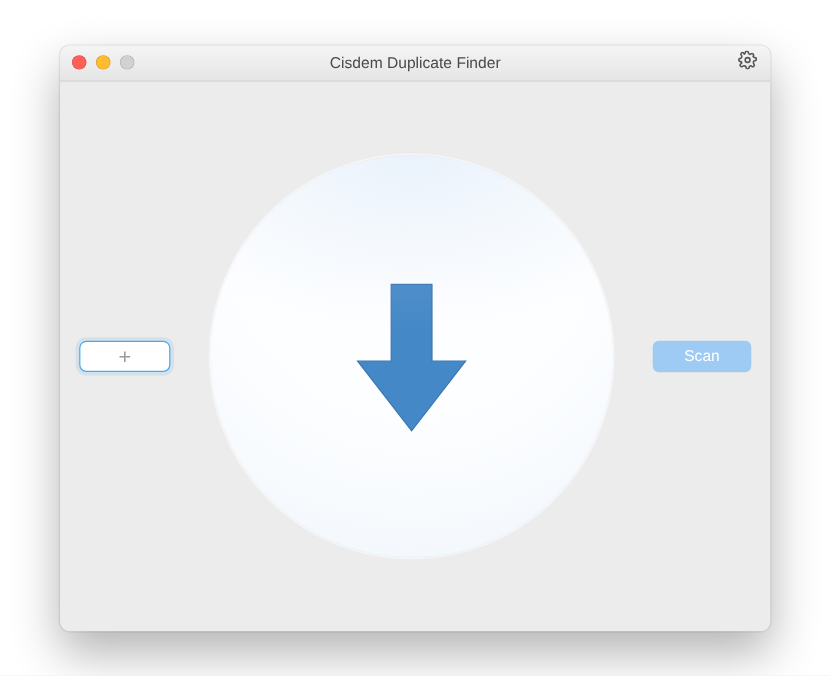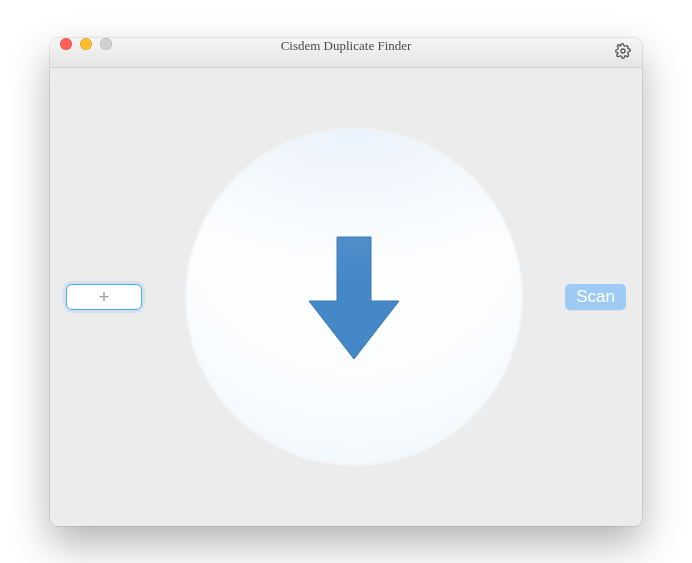--- a/index.html
+++ b/index.html
@@ -16,22 +16,22 @@
     display: flex;
     flex-direction: column;
   }
 
   
   .titlebar {
     height: 30px;
     background: linear-gradient(#f6f5f5, #e6e5e5);
     border-bottom: 1px solid #d2d2d2;
     display: flex;
+    align-items: center;
     position: relative;
-    font-family: Liberation Serif, serif;
   }
   .traffic-lights {
     display: flex;
     gap: 8px;
     margin-left: 10px;
   }
   .tl-dot {
     width: 12px; height: 12px; border-radius: 50%;
     box-shadow: inset 0 0 0 0.5px rgba(0,0,0,0.18);
   }
@@ -77,26 +77,26 @@
     font-size: 18px;
     line-height: 1;
     display: flex;
     align-items: center;
     justify-content: center;
     box-shadow: 0 0 0 3px rgba(74,169,234,0.15);
     cursor: pointer;
   }
 
   .scan-btn {
-    width: 61px;
+    width: 82px;
     height: 26px;
     border-radius: 5px;
     background: #9ecbf3;
     color: #ffffff;
-    font-size: 17px;
+    font-size: 13px;
     border: none;
     display: flex;
     align-items: center;
     justify-content: center;
     cursor: pointer;
     box-shadow: 0 0.5px 0 rgba(0,0,0,0.08);
   }
 
   .drop-circle {
     width: 336px;

